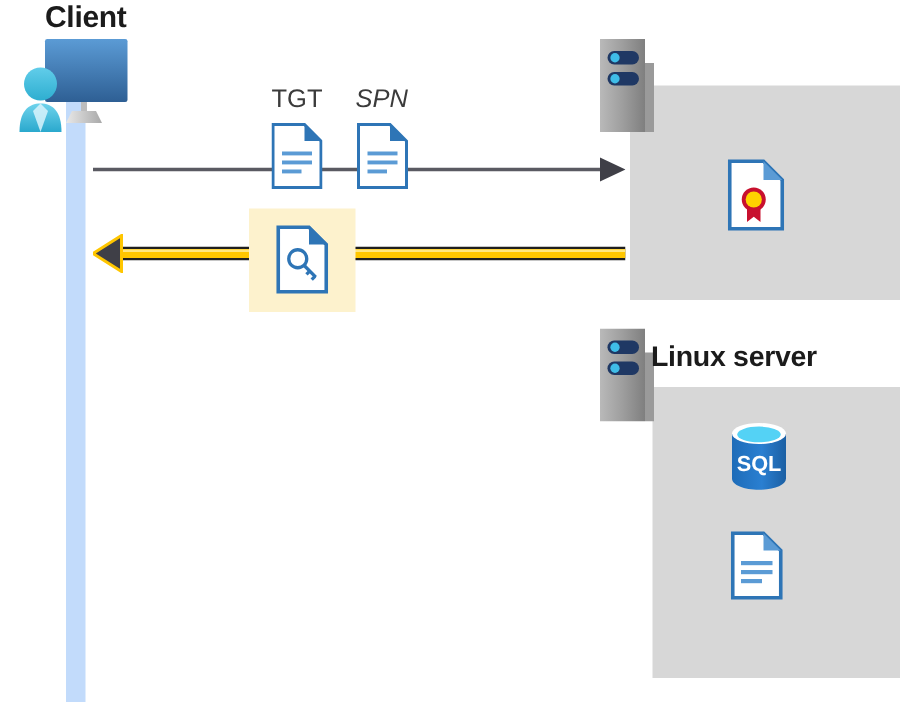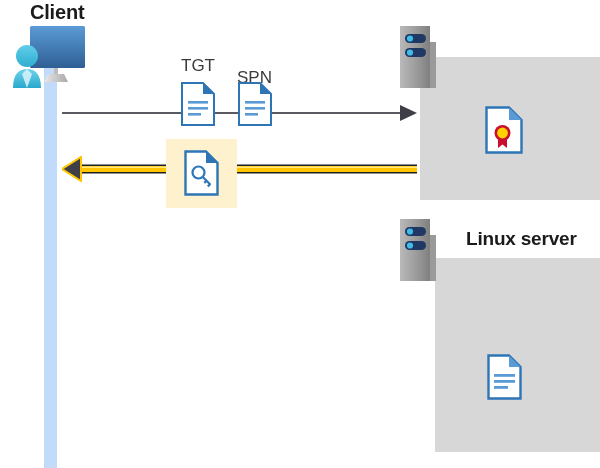--- a/index.html
+++ b/index.html
@@ -19,34 +19,34 @@
   .title{
     font-weight:bold;
     color:#1b1b1b;
     font-size:19px;
     line-height:23px;
     letter-spacing:-0.2px;
     white-space:pre-line;
   }
   #client-title{left:30px;top:1px;font-size:20px;}
   #dc-title{left:455px;top:3px;width:140px;}
-  #linux-title{left:466px;top:227px;font-size:19px;}
+  #linux-title{left:434px;top:227px;font-size:19px;}
 
   
   .panel{background:#d7d7d7;}
   #dc-panel{left:420px;top:57px;width:180px;height:143px;}
   #linux-panel{left:435px;top:258px;width:165px;height:194px;}
 
   
   #lifeline{left:44px;top:62px;width:13px;height:406px;background:#c2dbfb;}
 
   
   .doclabel{font-size:17px;color:#3b3b3b;}
   #tgt-label{left:181px;top:56px;text-align:center;}
-  #spn-label{left:237px;top:68px;}
+  #spn-label{left:237px;top:56px;font-style:italic;}
   #keytab-label{left:444px;top:418px;font-size:19px;color:#3b3b3b;}
 
   
   #highlight{left:166px;top:139px;width:71px;height:69px;background:#fdf2cd;}
 
   
   #black-arrow{left:62px;top:104px;width:355px;height:18px;}
   #yellow-arrow{left:62px;top:156px;width:355px;height:26px;}
 
   
@@ -198,20 +198,35 @@
       <rect x="0" y="0" width="30" height="62" fill="url(#rackGrad2)"></rect>
       <rect x="30" y="16" width="6" height="46" fill="#9a9a9a"></rect>
       <rect x="5" y="8" width="21" height="9" rx="4.5" fill="#1f3864"></rect>
       <circle cx="10" cy="12.5" r="3.1" fill="#3fbde8"></circle>
       <rect x="5" y="22" width="21" height="9" rx="4.5" fill="#1f3864"></rect>
       <circle cx="10" cy="26.5" r="3.1" fill="#3fbde8"></circle>
     </svg>
   </div>
   <div class="abs title" id="linux-title">Linux server</div>
 
+  <div class="abs" id="sql-icon">
+    <svg width="40" height="46" viewBox="0 0 40 46">
+      <defs>
+        <linearGradient id="dbGrad" x1="0" y1="0" x2="1" y2="0">
+          <stop offset="0" stop-color="#1e6cb8"></stop>
+          <stop offset="0.55" stop-color="#2a7fd1"></stop>
+          <stop offset="1" stop-color="#1b5fa3"></stop>
+        </linearGradient>
+      </defs>
+      <path d="M2 8 H38 V38 C38 42.4 30 45.5 20 45.5 C10 45.5 2 42.4 2 38 Z" fill="url(#dbGrad)"></path>
+      <ellipse cx="20" cy="8" rx="18" ry="7" fill="#ffffff"></ellipse>
+      <ellipse cx="20" cy="8.6" rx="14.5" ry="5.2" fill="#54d2f5"></ellipse>
+      <text x="20" y="33" text-anchor="middle" font-family="'Liberation Sans',sans-serif" font-size="14.5" font-weight="bold" fill="#ffffff">SQL</text>
+    </svg>
+  </div>
 
   <div class="abs" id="keytab-icon">
     <svg width="35" height="46" viewBox="0 0 35 46">
       <path d="M1.5 1.5 H22 L33.5 13 V44.5 H1.5 Z" fill="#ffffff" stroke="#2e75b6" stroke-width="2.4"></path>
       <path d="M22 1.5 L33.5 13 H22 Z" fill="#5b9bd5"></path>
       <rect x="7" y="20" width="21" height="2.8" fill="#5b9bd5"></rect>
       <rect x="7" y="26" width="21" height="2.8" fill="#5b9bd5"></rect>
       <rect x="7" y="32" width="14" height="2.8" fill="#5b9bd5"></rect>
     </svg>
   </div>

